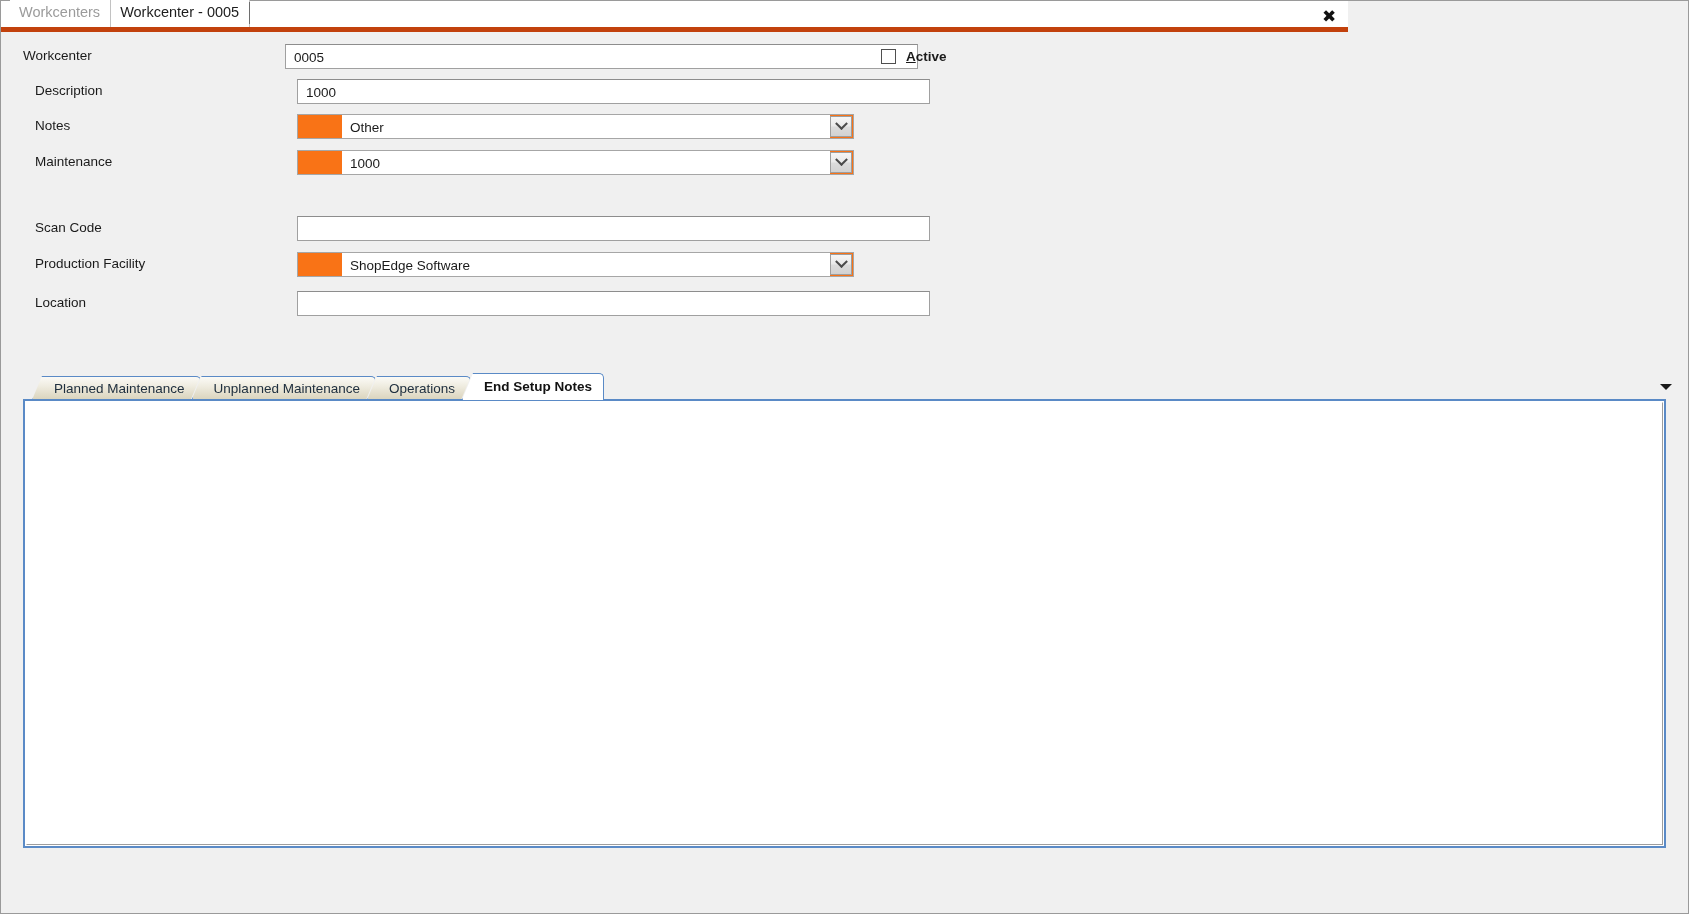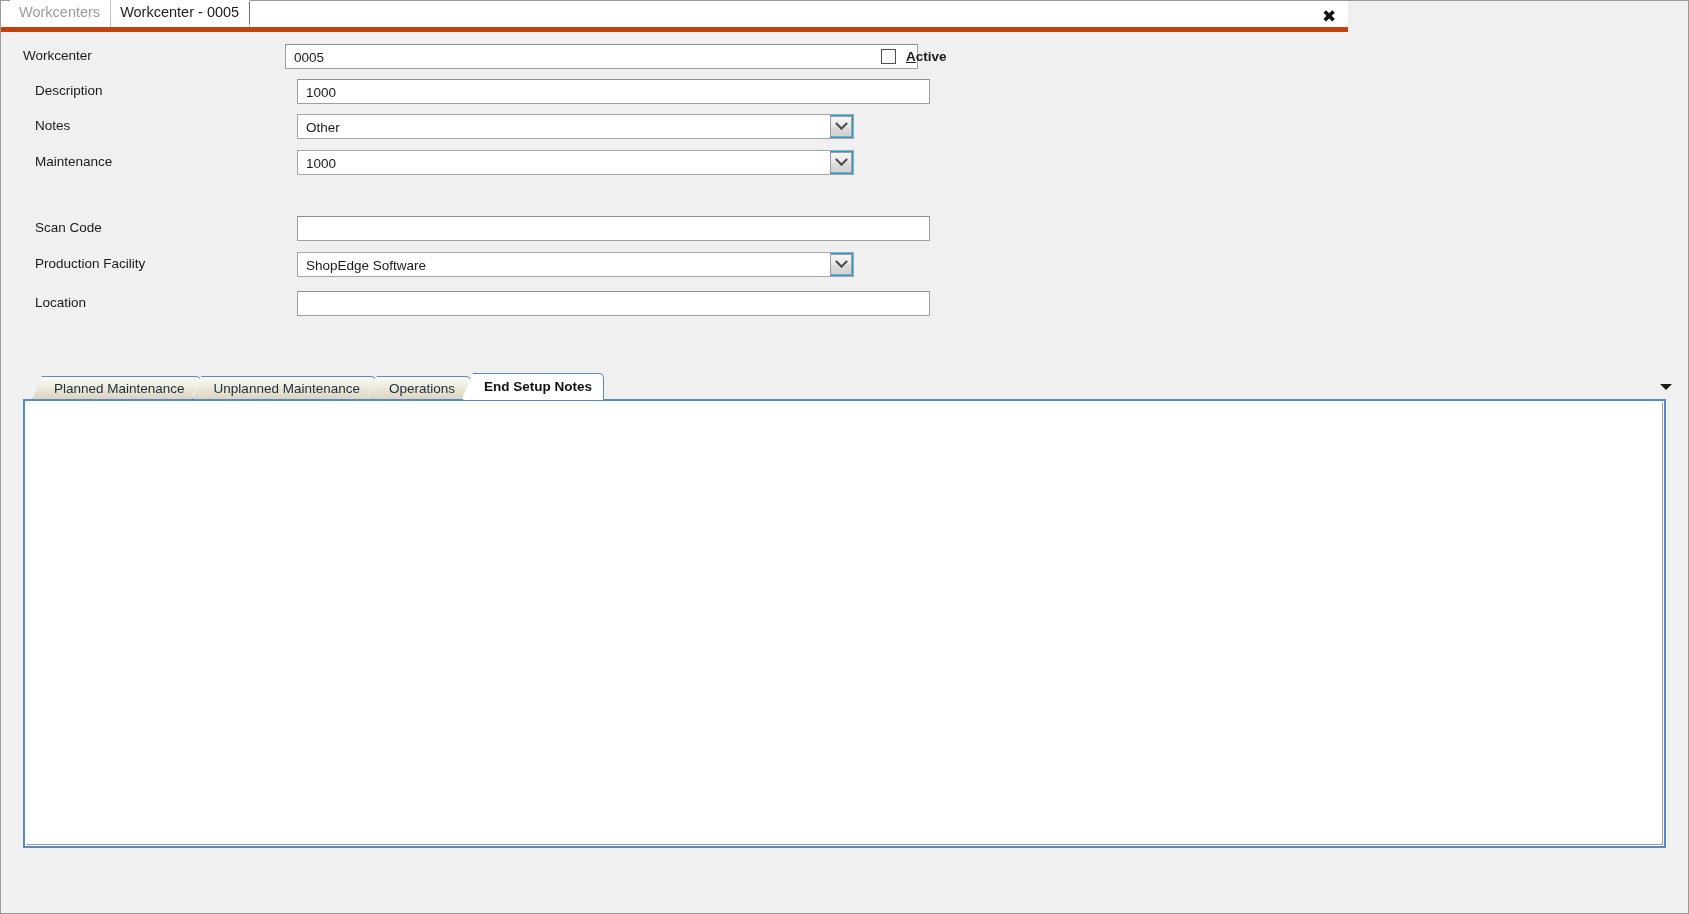--- a/index.html
+++ b/index.html
@@ -98,24 +98,25 @@
     padding: 3px 0 0 8px;
     line-height: 19px;
     white-space: nowrap;
     overflow: hidden;
   }
   .combo {
     position: absolute;
     left: 262px;
     width: 557px;
     height: 25px;
-    background: #0ea5e9;
+    background: #f97316;
     border: 1px solid #a6a6a6;
     display: flex;
     align-items: stretch;
+    padding-left: 44px;
   }
   .combo-text {
     flex: 1;
     font-size: 13.5px;
     color: #1a1a1a;
     padding: 3px 0 0 8px;
     line-height: 19px;
     background: #ffffff;
     white-space: nowrap;
     overflow: hidden;

